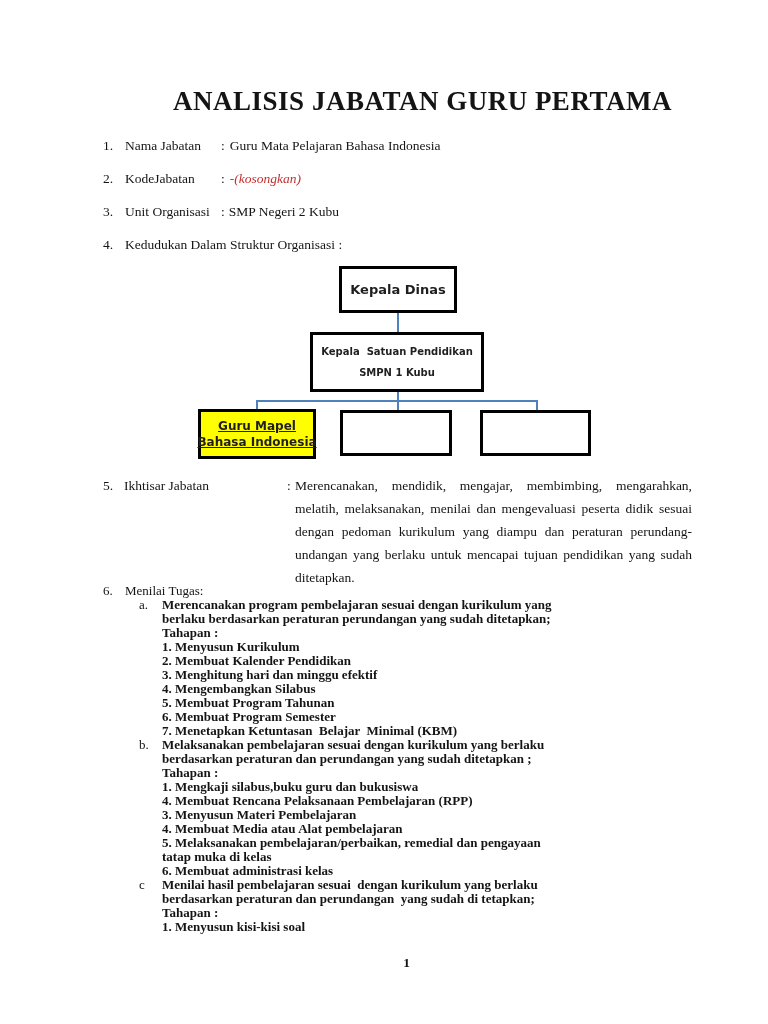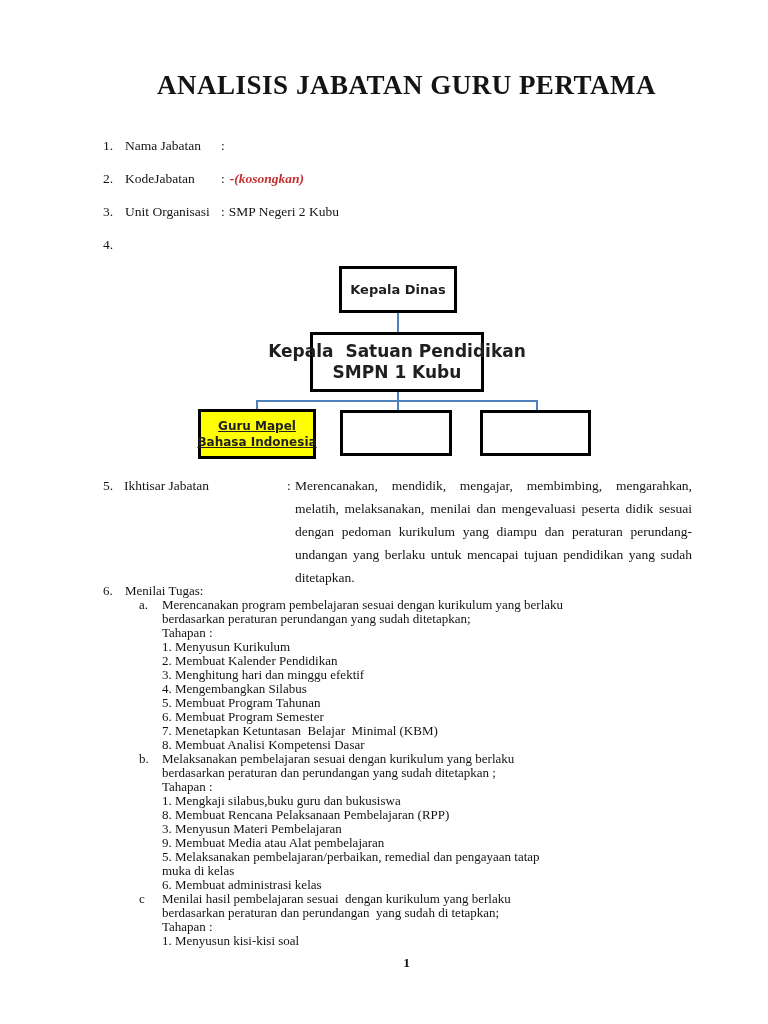--- a/index.html
+++ b/index.html
@@ -6,47 +6,47 @@
   body {
     width:768px; height:1024px; background:#ffffff;
     font-family:"Liberation Serif", serif; color:#141414;
   }
   .page { position:relative; width:768px; height:1024px; overflow:hidden; background:#fff; }
 
   
   .doc-title {
     position:absolute; top:70px; left:103px; width:607px;
     text-align:center; font-size:27px; font-weight:bold; letter-spacing:.5px;
-    margin:0;
+    margin:16px;
   }
 
   
   .field { position:absolute; left:103px; width:620px; display:flex; font-size:13.5px; line-height:16px; }
   .field .num   { width:22px; flex:none; }
   .field .label { width:96px; flex:none; }
   .field .colon { flex:none; }
   .field .value { margin-left:5px; }
   .field.no-gap .value { margin-left:4px; }
-  .field .value.red { color:#c22f2f; font-style:italic; font-weight:700; }
+  .field .value.red { color:#c22f2f; font-style:italic; font-weight:400; }
   #field-1 { top:138px; }
   #field-2 { top:171px; }
   #field-3 { top:204px; }
   #field-4 { top:237px; }
   #field-4 .label { width:auto; }
 
   
   .chart { position:absolute; top:0; left:0; width:768px; height:480px; }
   .obox {
     position:absolute; border:3px solid #000; background:#fff;
     display:flex; flex-direction:column; align-items:center; justify-content:center;
     font-family:"DejaVu Sans", sans-serif; font-weight:bold; color:#1f1f1f;
     text-align:center; box-sizing:border-box; white-space:pre;
   }
   #box-top    { left:339px; top:266px; width:118px; height:47px; font-size:13px; }
-  #box-mid    { left:310px; top:332px; width:174px; height:60px; font-size:17px; line-height:21px; }
+  #box-mid    { left:310px; top:332px; width:174px; height:60px; font-size:10px; line-height:21px; }
   #box-guru   { left:198px; top:409px; width:118px; height:50px; font-size:12px; line-height:16px; background:#ffff00;text-decoration:underline; }
   #box-empty1 { left:340px; top:410px; width:112px; height:46px; }
   #box-empty2 { left:480px; top:410px; width:111px; height:46px; }
   .conn { position:absolute; background:#4f81bd; }
   #conn-v1     { left:397px; top:313px; width:2px; height:19px; }
   #conn-v2     { left:397px; top:392px; width:2px; height:8px;  }
   #conn-h      { left:256px; top:400px; width:282px; height:2px; }
   #conn-drop-l { left:256px; top:400px; width:2px; height:9px;  }
   #conn-drop-m { left:397px; top:400px; width:2px; height:10px; }
   #conn-drop-r { left:536px; top:400px; width:2px; height:10px; }
@@ -58,57 +58,59 @@
   .ikhtisar .colon { width:8px; flex:none; line-height:23px; }
   .ikhtisar .para  { width:397px; text-align:justify; line-height:23px; }
 
   
   .uraian { position:absolute; top:584px; left:103px; width:620px; font-size:13px; line-height:14px; }
   .uraian-header { display:flex; }
   .uraian-header .num { width:22px; flex:none; }
   .task { display:flex; margin-left:36px; }
   .task .letter { width:23px; flex:none; }
   .task .content { width:405px; }
-  .task-text, .step, .tahapan { white-space:pre-wrap; }
+  .task-text, .step, .tahapan { white-space:pre-wrap;font-weight:bold; }
 
   
   .page-num {
     position:absolute; top:955px; left:103px; width:607px;
     text-align:center; font-size:13.5px; font-weight:bold;
   }
 </style>
 </head>
 <body>
 
 <div class="page">
 
   <h1 class="doc-title">ANALISIS JABATAN GURU PERTAMA</h1>
 
   <div class="field" id="field-1">
     <span class="num">1.</span>
     <span class="label">Nama Jabatan</span>
     <span class="colon">:</span>
+    <span class="value">Guru Mata Pelajaran Bahasa Indonesia</span>
   </div>
 
   <div class="field" id="field-2">
     <span class="num">2.</span>
     <span class="label">KodeJabatan</span>
     <span class="colon">:</span>
     <span class="value red">-(kosongkan)</span>
   </div>
 
   <div class="field no-gap" id="field-3">
     <span class="num">3.</span>
     <span class="label">Unit Organisasi</span>
     <span class="colon">:</span>
     <span class="value">SMP Negeri 2 Kubu</span>
   </div>
 
   <div class="field" id="field-4">
     <span class="num">4.</span>
+    <span class="label">Kedudukan Dalam Struktur Organisasi :</span>
   </div>
 
   <div class="chart">
     <div class="conn" id="conn-v1"></div>
     <div class="conn" id="conn-v2"></div>
     <div class="conn" id="conn-h"></div>
     <div class="conn" id="conn-drop-l"></div>
     <div class="conn" id="conn-drop-m"></div>
     <div class="conn" id="conn-drop-r"></div>
 
@@ -146,35 +148,34 @@
         <div class="task-text">Merencanakan program pembelajaran sesuai dengan kurikulum yang berlaku berdasarkan peraturan perundangan yang sudah ditetapkan;</div>
         <div class="tahapan">Tahapan :</div>
         <div>
             <div class="step">1. Menyusun Kurikulum</div>
             <div class="step">2. Membuat Kalender Pendidikan</div>
             <div class="step">3. Menghitung hari dan minggu efektif</div>
             <div class="step">4. Mengembangkan Silabus</div>
             <div class="step">5. Membuat Program Tahunan</div>
             <div class="step">6. Membuat Program Semester</div>
             <div class="step">7. Menetapkan Ketuntasan  Belajar  Minimal (KBM)</div>
-            <div class="step">8. Membuat Analisi Kompetensi Dasar</div>
           </div>
       </div>
     </div>
 
     <div class="task">
       <span class="letter">b.</span>
       <div class="content">
         <div class="task-text">Melaksanakan pembelajaran sesuai dengan kurikulum yang berlaku berdasarkan peraturan dan perundangan yang sudah ditetapkan ;</div>
         <div class="tahapan">Tahapan :</div>
         <div>
             <div class="step">1. Mengkaji silabus,buku guru dan bukusiswa</div>
-            <div class="step">8. Membuat Rencana Pelaksanaan Pembelajaran (RPP)</div>
+            <div class="step">4. Membuat Rencana Pelaksanaan Pembelajaran (RPP)</div>
             <div class="step">3. Menyusun Materi Pembelajaran</div>
-            <div class="step">9. Membuat Media atau Alat pembelajaran</div>
+            <div class="step">4. Membuat Media atau Alat pembelajaran</div>
             <div class="step">5. Melaksanakan pembelajaran/perbaikan, remedial dan pengayaan tatap muka di kelas</div>
             <div class="step">6. Membuat administrasi kelas</div>
           </div>
       </div>
     </div>
 
     <div class="task">
       <span class="letter">c</span>
       <div class="content">
         <div class="task-text">Menilai hasil pembelajaran sesuai  dengan kurikulum yang berlaku berdasarkan peraturan dan perundangan  yang sudah di tetapkan;</div>

